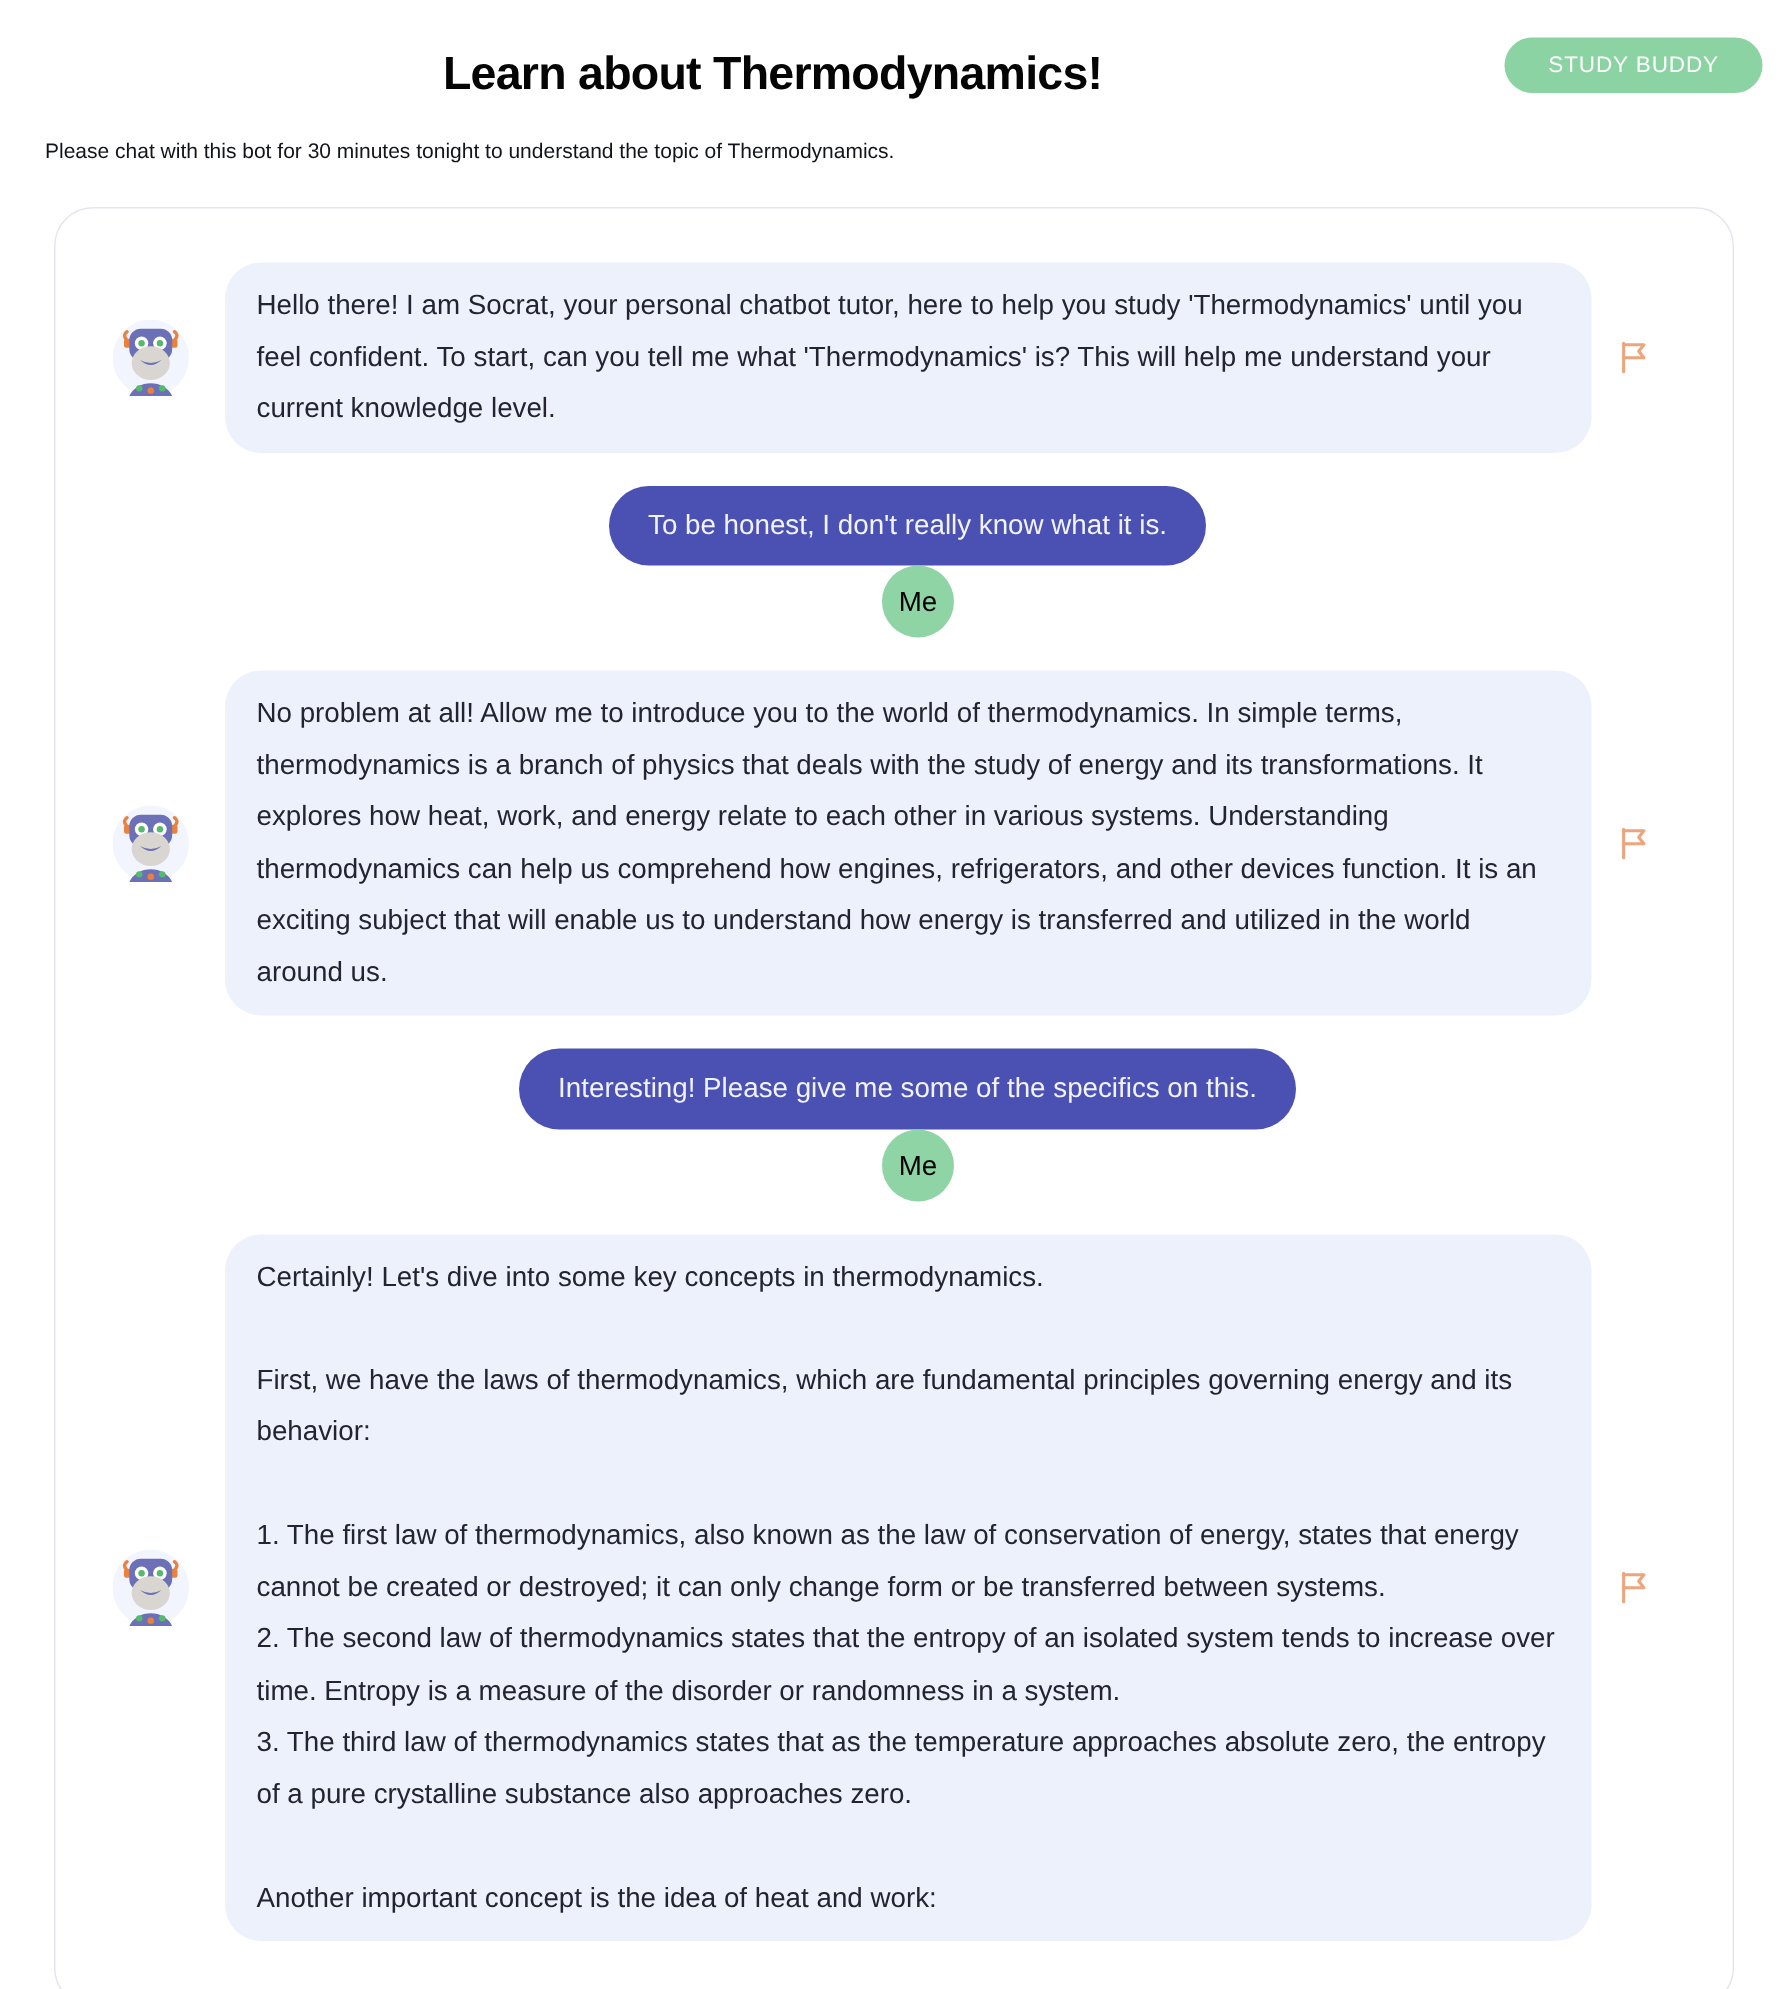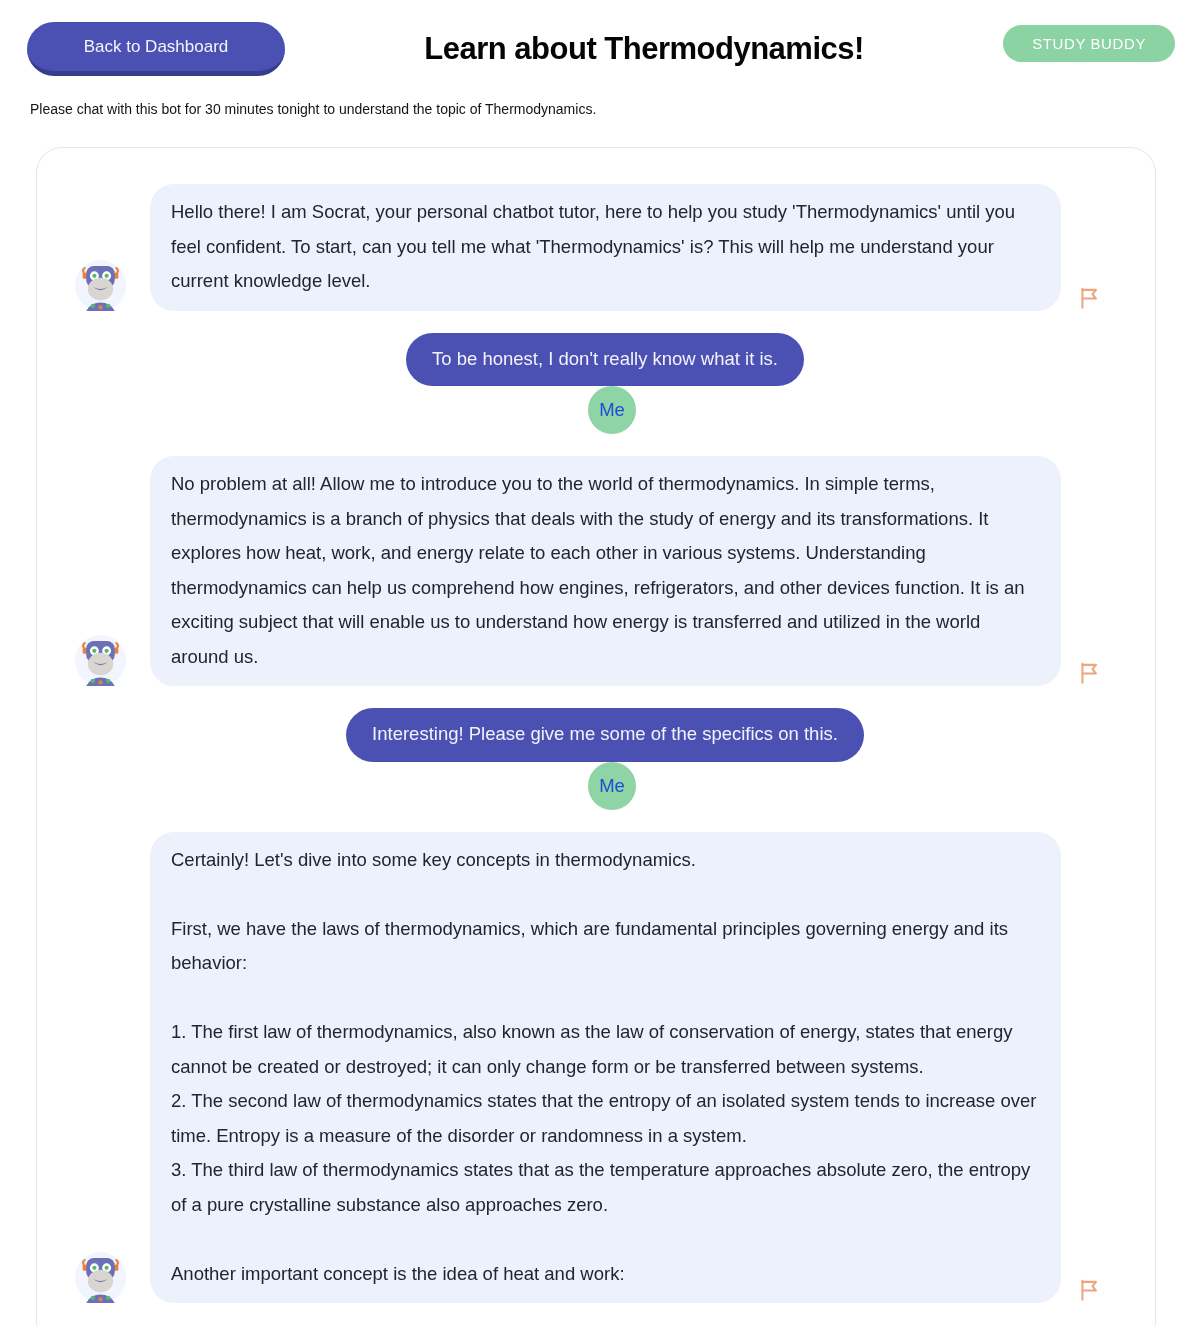--- a/index.html
+++ b/index.html
@@ -59,21 +59,21 @@
   .chat-panel {
     margin: 30px 36px 0 36px;
     width: 1120px;
     height: 1200px;
     border: 1px solid #e3e6ec;
     border-radius: 26px;
     background: #ffffff;
     padding: 36px 20px 30px 38px;
     overflow: hidden;
   }
-  .msg-row { display: flex; align-items: flex-end; }
+  .msg-row { display: flex; align-items: center; }
   .msg-row.bot { margin-bottom: 21px; }
   .msg-row.user {
     justify-content: flex-end;
     align-items: center;
     margin: 22px 0 22px 0;
     flex-direction: column;
   }
   .bot-avatar {
     flex: 0 0 auto;
     width: 51px; height: 51px;
@@ -108,32 +108,31 @@
     background: none; border: none; padding: 0;
     cursor: pointer;
   }
   .flag-btn svg { width: 26px; height: 26px; display: block; }
   .me-avatar {
     flex: 0 0 auto;
     width: 48px; height: 48px;
     margin-left: 14px;
     border-radius: 50%;
     background: #8ed4a5;
-    color: #1d4ed8;
+    color: #000000;
     font-size: 18.5px;
     display: flex;
     align-items: center;
     justify-content: center;
   }
 </style>
 </head>
 <body>
 
 <div class="header-row">
-  <button class="back-btn">Back to Dashboard</button>
   <h1 class="page-title">Learn about Thermodynamics!</h1>
   <span class="badge">STUDY BUDDY</span>
 </div>
 
 <p class="instructions">Please chat with this bot for 30 minutes tonight to understand the topic of Thermodynamics.</p>
 
 <div class="chat-panel">
 
   <div class="msg-row bot">
     <div class="bot-avatar">

